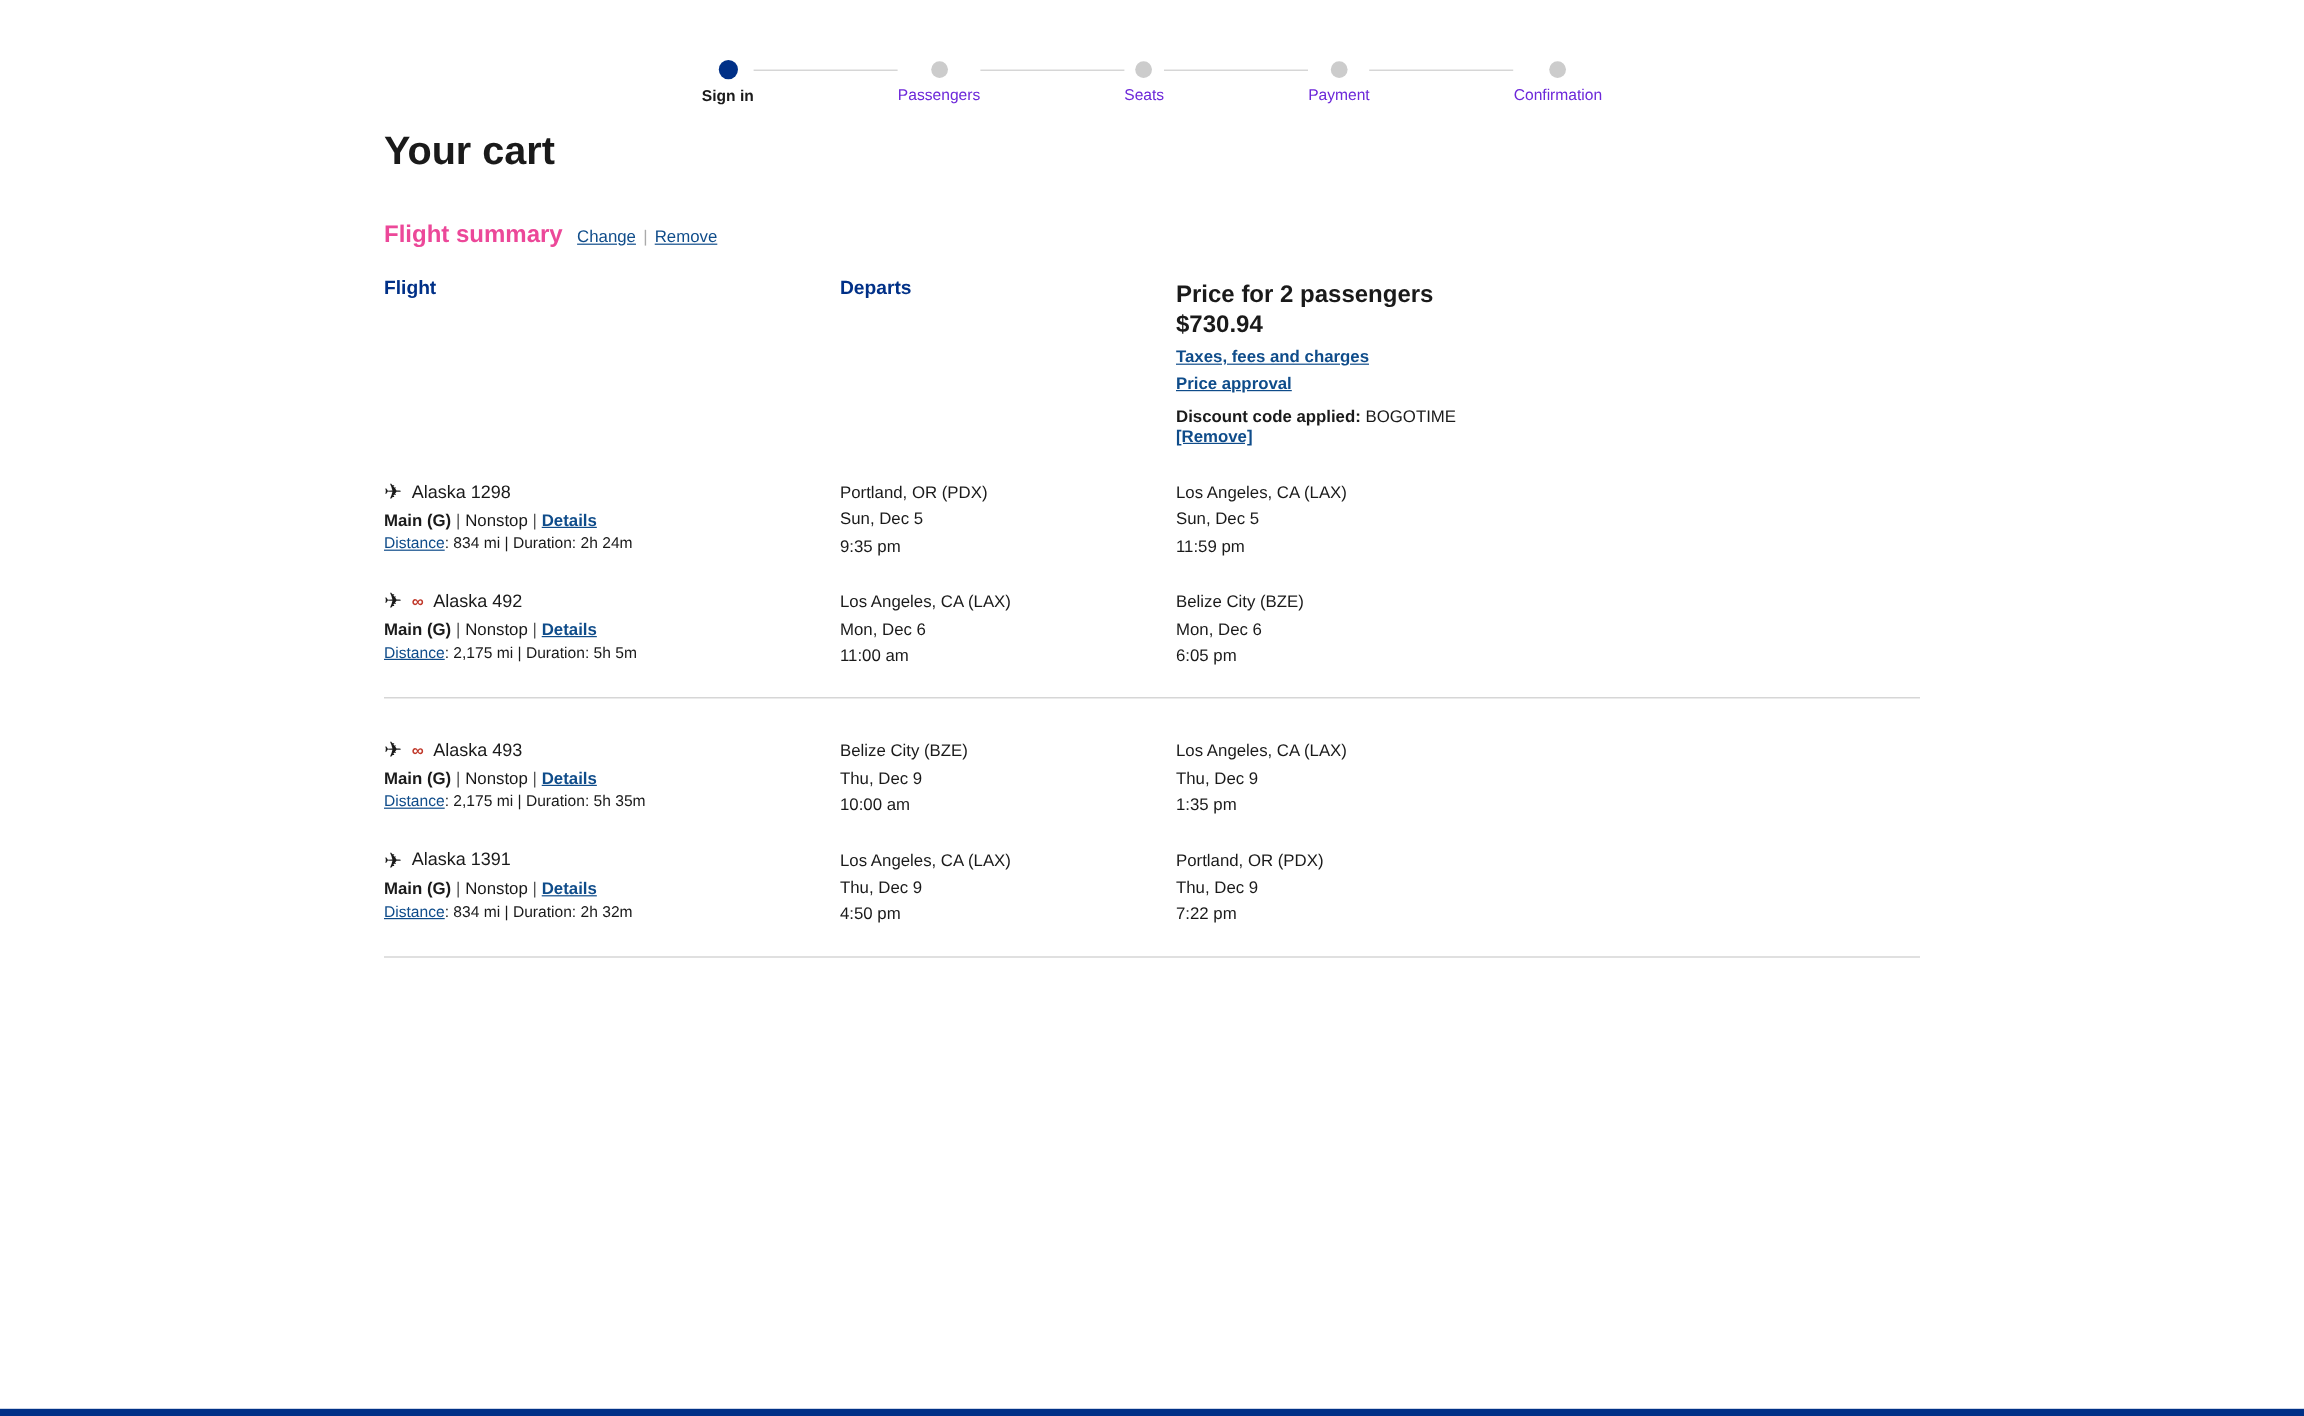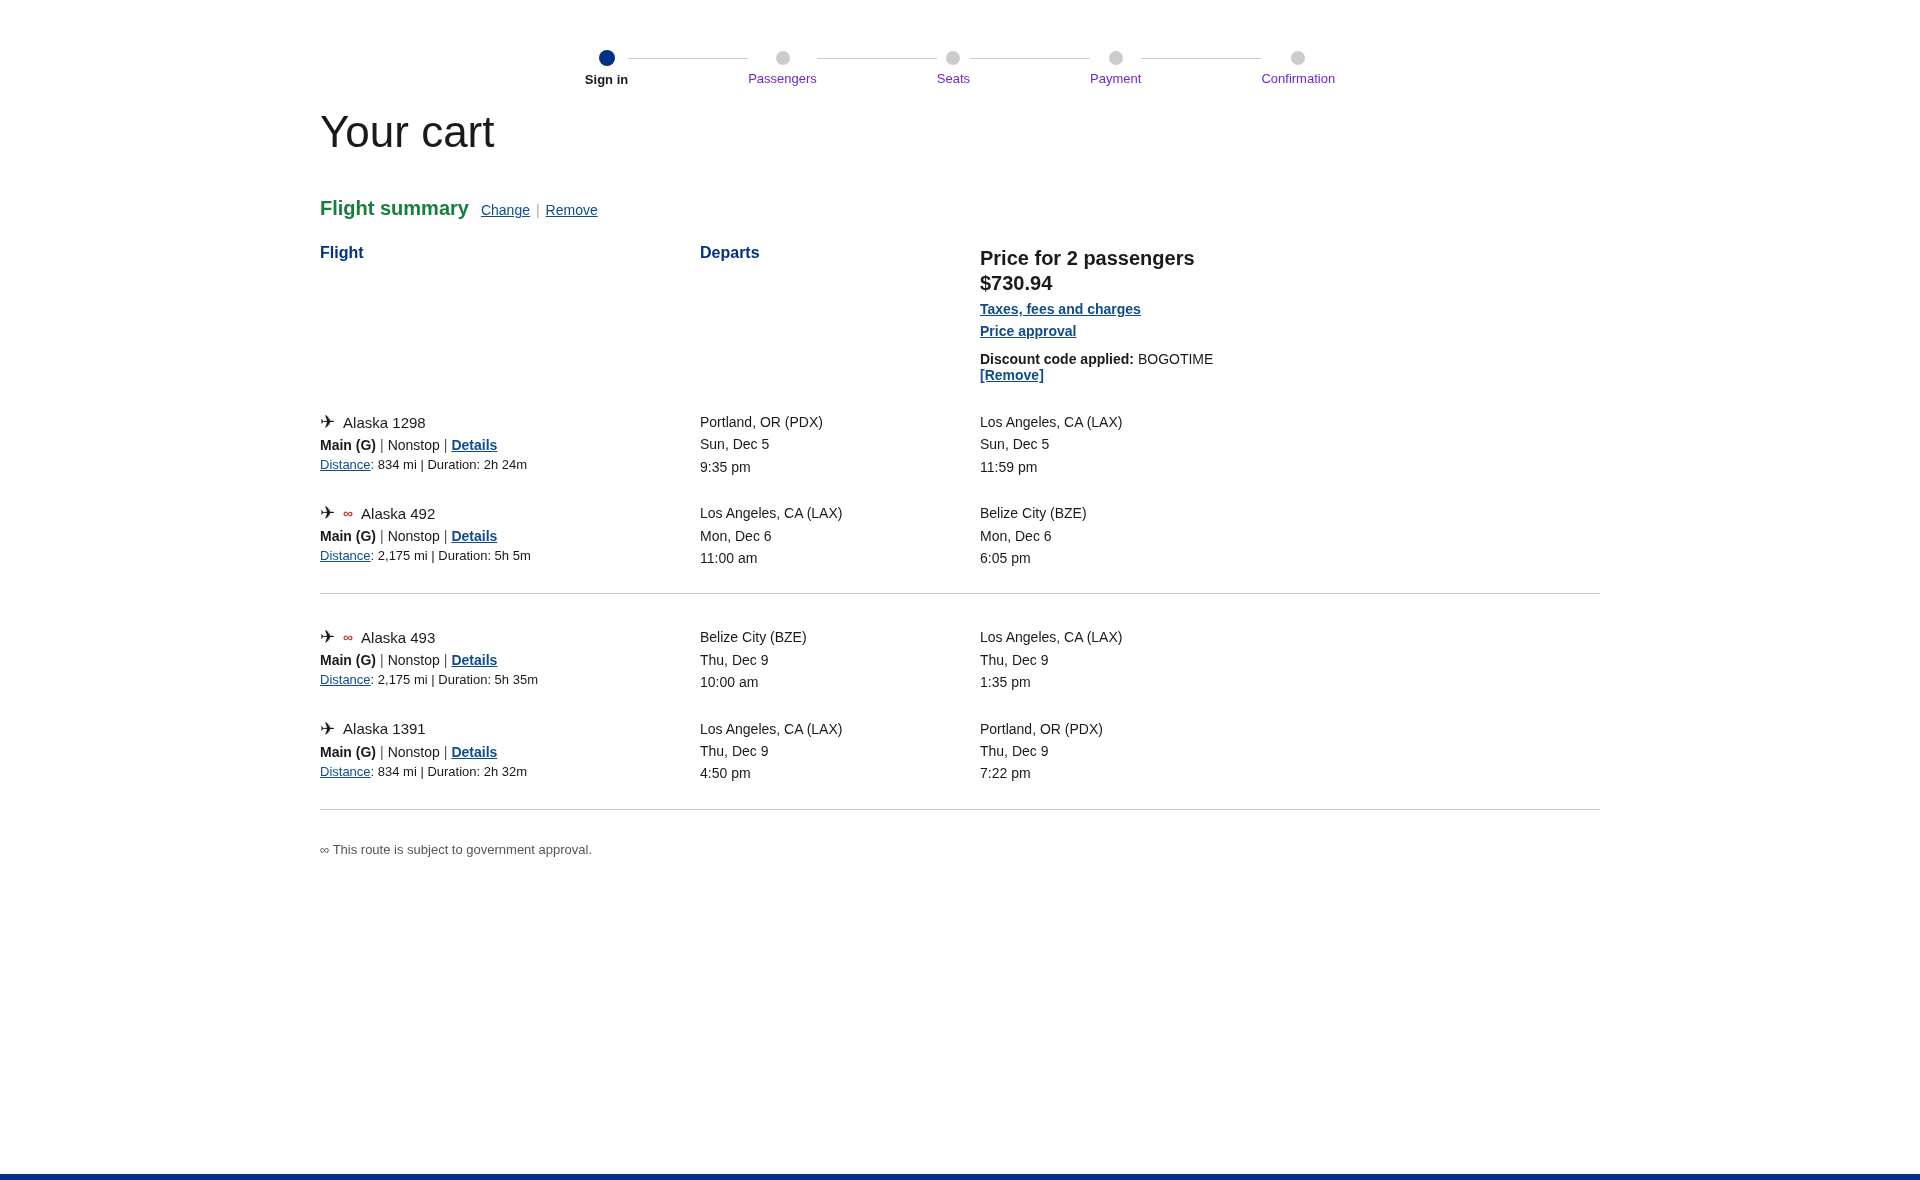--- a/index.html
+++ b/index.html
@@ -60,39 +60,39 @@
 
     .progress-line {
       width: 120px;
       height: 1px;
       background: #ccc;
       margin-bottom: 20px;
     }
 
     
     .page-title {
-      font-size: 44px;
-      font-weight: 400;
+      font-size: 33px;
+      font-weight: 700;
       color: #1a1a1a;
       margin-top: 20px;
       margin-bottom: 40px;
     }
 
     
     .section-header {
       display: flex;
       align-items: baseline;
       gap: 12px;
       margin-bottom: 24px;
     }
 
     .section-title {
       font-size: 20px;
       font-weight: 700;
-      color: #15803d;
+      color: #ec4899;
     }
 
     .section-actions {
       display: flex;
       align-items: center;
       gap: 6px;
       font-size: 14px;
     }
 
     .action-link {
@@ -391,19 +391,16 @@
             </div>
             <div class="flight-distance-row"><a class="action-link">Distance</a>: 834 mi | Duration: 2h 32m</div>
           </div>
           <div class="location-cell">Los Angeles, CA (LAX)<br>Thu, Dec 9<br>4:50 pm</div>
           <div class="location-cell">Portland, OR (PDX)<br>Thu, Dec 9<br>7:22 pm</div>
           <div></div>
         </div>
       </div>
     </div>
 
-  <div class="footer-note">
-    <span>∞ This route is subject to government approval.</span>
-  </div>
 
 </div>
 
 <div class="bottom-bar"></div>
 
 </body></html>

